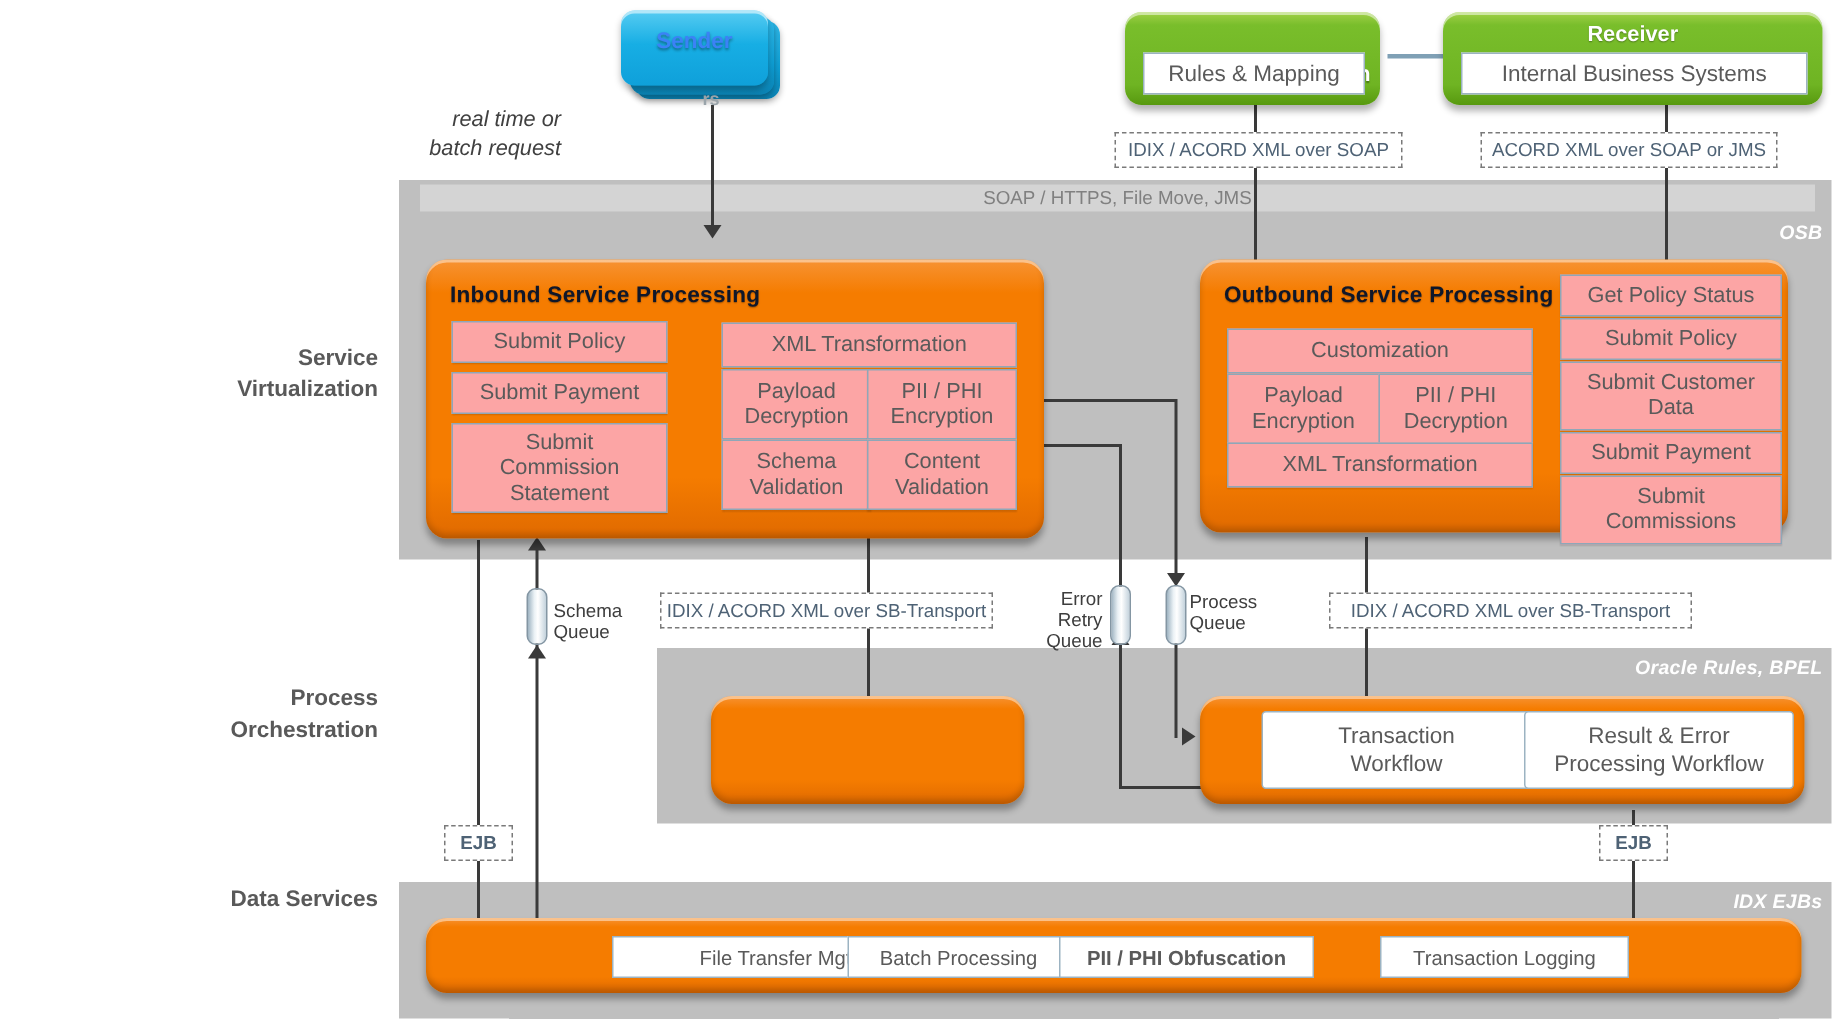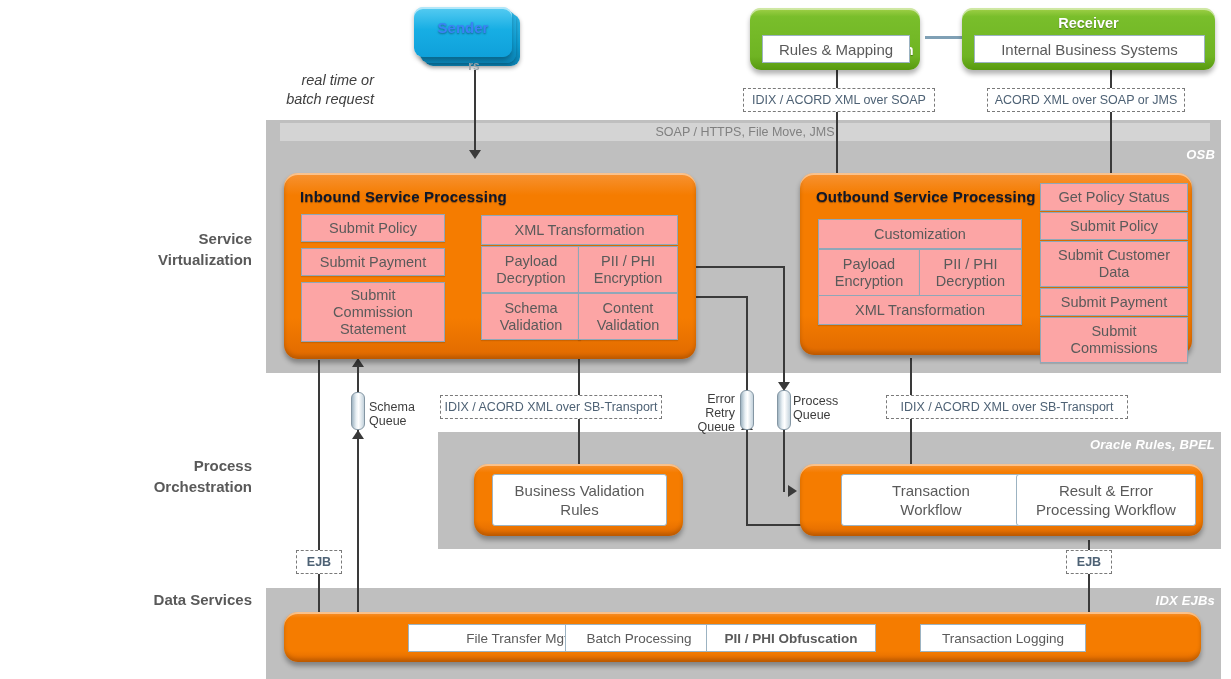--- a/index.html
+++ b/index.html
@@ -227,22 +227,20 @@
 
   <div class="pbox" style="left:1040px;top:183px;width:146px;height:26px;">Get Policy Status</div>
   <div class="pbox" style="left:1040px;top:212px;width:146px;height:26px;">Submit Policy</div>
   <div class="pbox" style="left:1040px;top:241px;width:146px;height:44px;white-space:pre-line;">Submit Customer
 Data</div>
   <div class="pbox" style="left:1040px;top:288px;width:146px;height:26px;">Submit Payment</div>
   <div class="pbox" style="left:1040px;top:317px;width:146px;height:44px;white-space:pre-line;">Submit
 Commissions</div>
 
   <div class="obox" style="left:474px;top:464px;width:209px;height:72px;"></div>
-  <div class="wbox" style="left:492px;top:474px;width:173px;height:50px;white-space:pre-line;">Business Validation
-Rules</div>
 
   <div class="obox" style="left:800px;top:464px;width:403px;height:72px;"></div>
   <div class="wbox" style="left:841px;top:474px;width:178px;height:50px;white-space:pre-line;">Transaction
 Workflow</div>
   <div class="wbox" style="left:1016px;top:474px;width:178px;height:50px;white-space:pre-line;">Result &amp; Error
 Processing Workflow</div>
 
   <div class="obox" style="left:284px;top:612px;width:917px;height:50px;"></div>
   <div class="wbox wbox-sm wbox-flat" style="left:408px;top:624px;width:136px;height:26px;padding-left:40px;">File Transfer Mgt</div>
   <div class="wbox wbox-sm wbox-flat" style="left:565px;top:624px;width:146px;height:26px;">Batch Processing</div>

